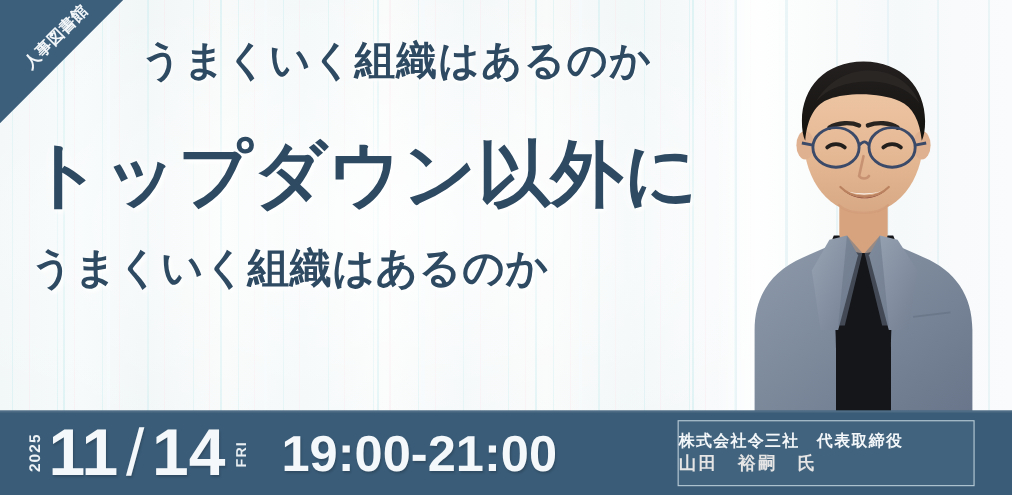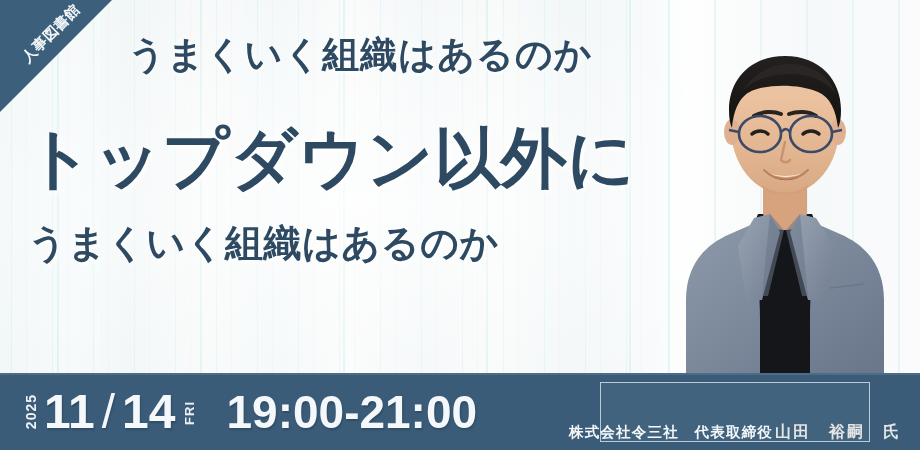--- a/index.html
+++ b/index.html
@@ -201,21 +201,21 @@
     transform: rotate(180deg);
     font-size: 14px;
     font-weight: 700;
     color: #eef3f6;
     letter-spacing: 1px;
     line-height: 1;
     font-family: "Liberation Sans", sans-serif;
     padding-bottom: 1px;
   }
   .mmdd {
-    font-size: 48px;
+    font-size: 60px;
     font-weight: 700;
     color: #f4f8fa;
     letter-spacing: 0px;
     line-height: 1;
     font-family: "Liberation Sans", sans-serif;
     text-shadow: 1px 2px 2px rgba(0,0,0,.18);
   }
   .slash { font-weight: 400; padding: 0 1px; }
   .dow {
     writing-mode: vertical-rl;
@@ -235,28 +235,29 @@
     color: #f4f8fa;
     letter-spacing: 0px;
     line-height: 1;
     margin-left: 24px;
     font-family: "Liberation Sans", sans-serif;
     text-shadow: 1px 2px 2px rgba(0,0,0,.18);
   }
 
   .speaker-box {
     position: absolute;
-    right: 50px;
+    right: 34px;
     top: 9px;
     width: 268px;
     height: 58px;
     border: 1px solid #b9ccd8;
     background: rgba(255,255,255,.045);
     display: flex;
-    align-items: flex-end;
+    flex-direction: column;
+    align-items: flex-start;
     justify-content: center;
     gap: 2px;
   }
   .speaker-role {
     font-family: "DejaVu Sans", "Liberation Sans", sans-serif;
     font-size: 14.5px;
     font-weight: 700;
     color: #f3f7f9;
     letter-spacing: 1.2px;
     line-height: 1.15;

